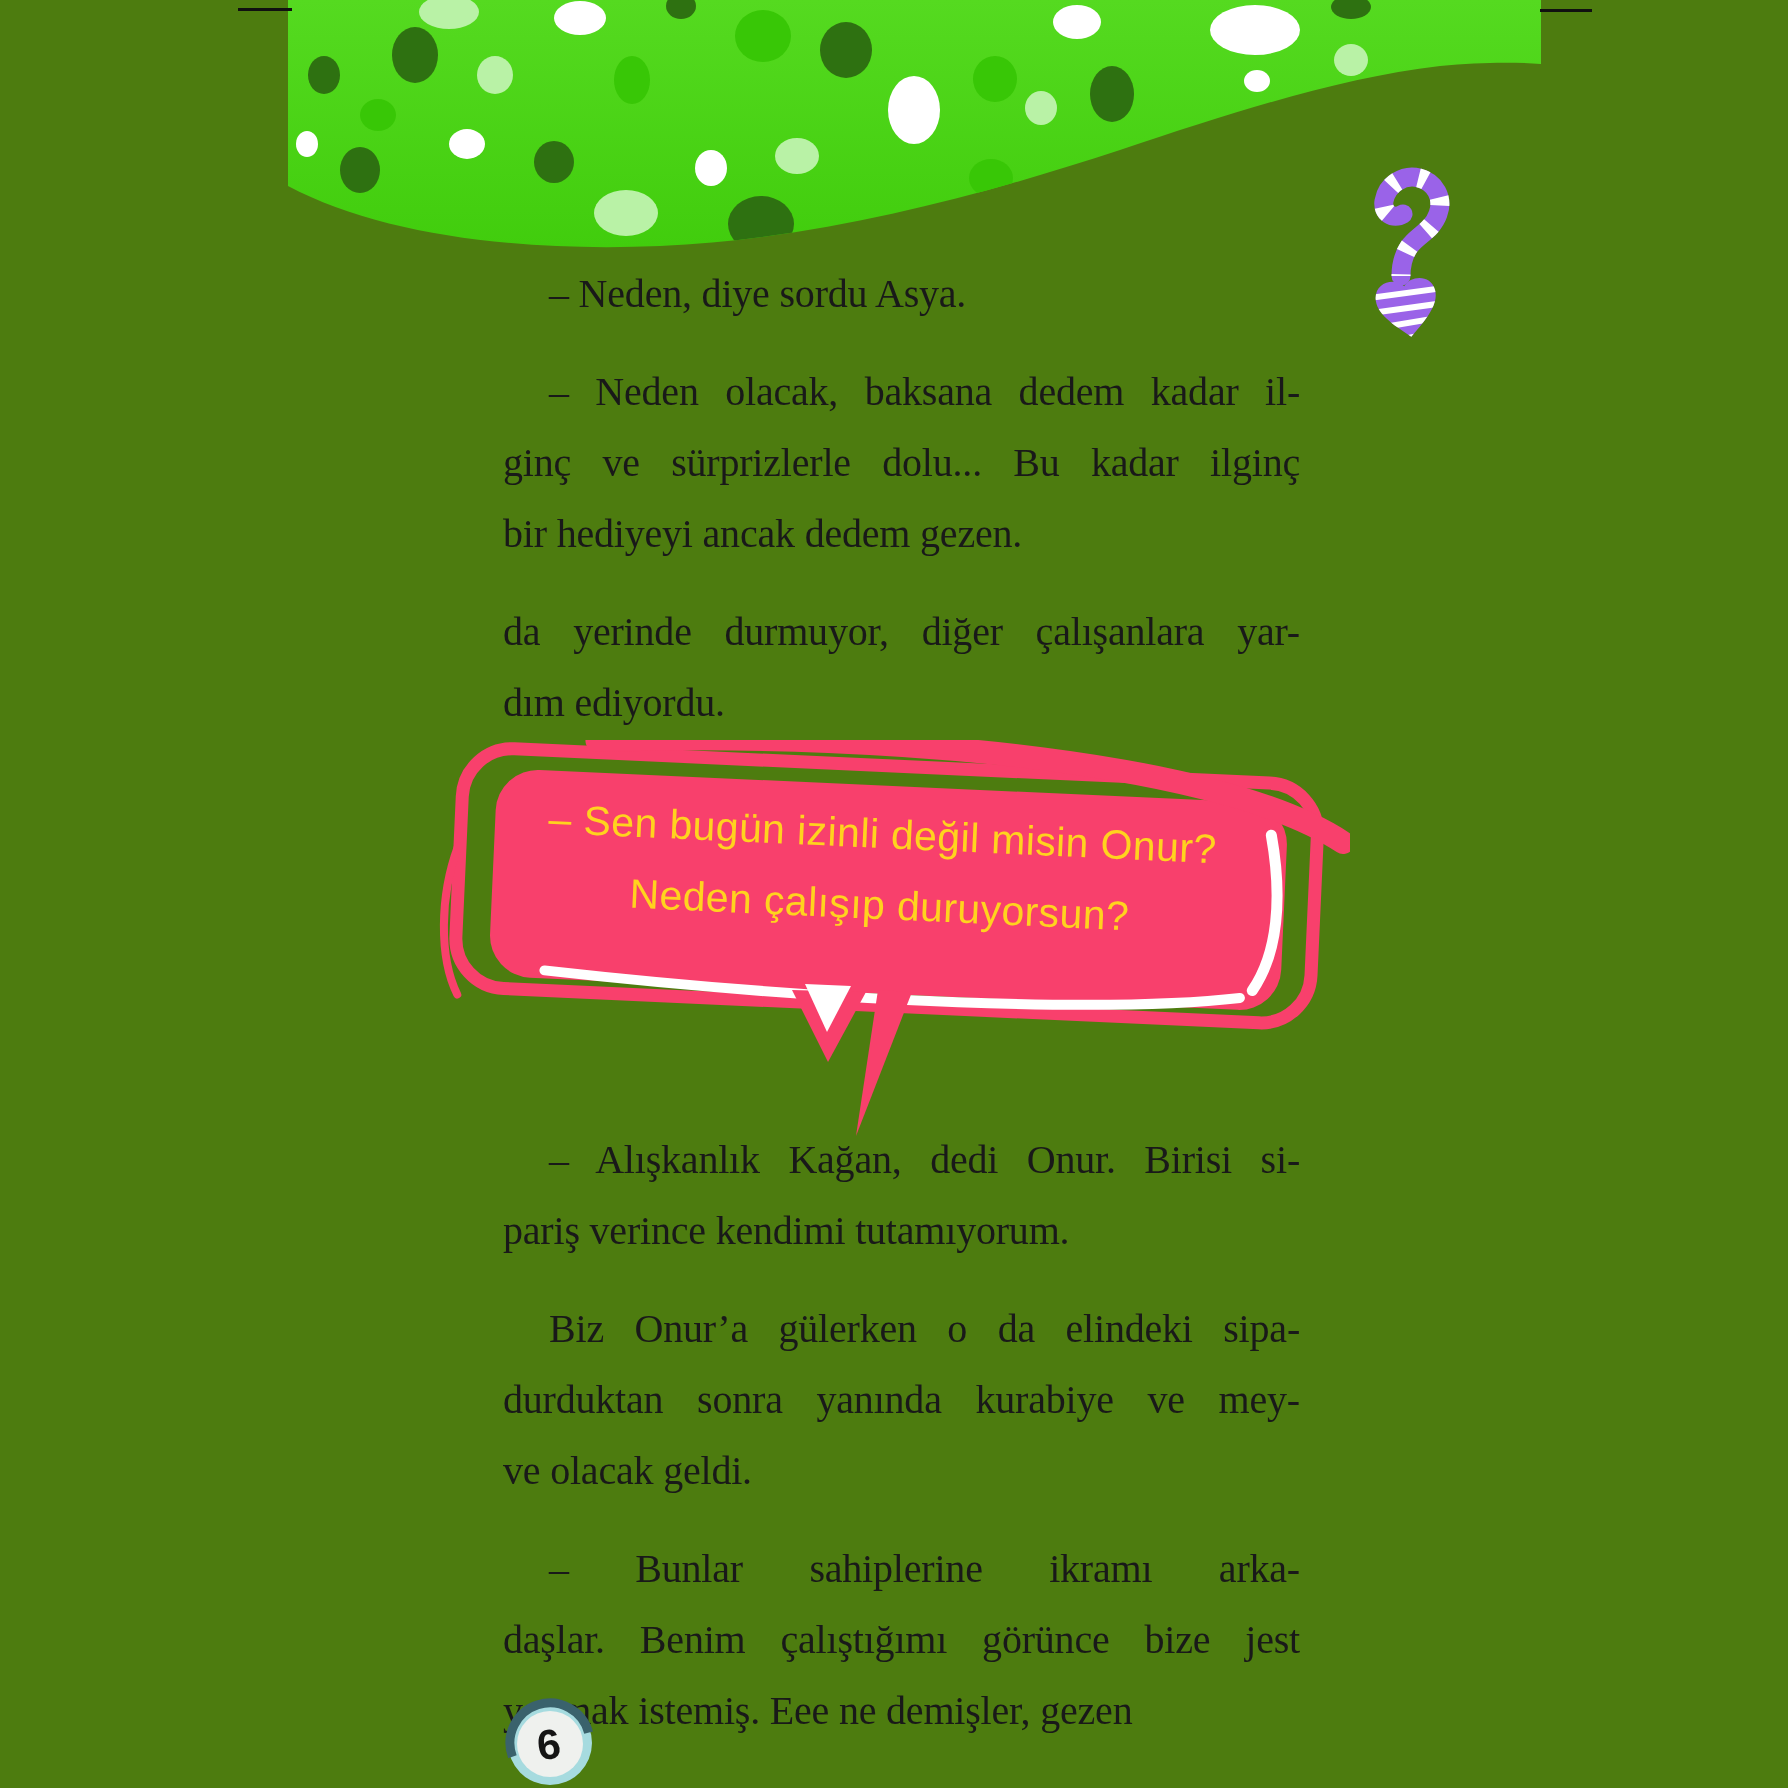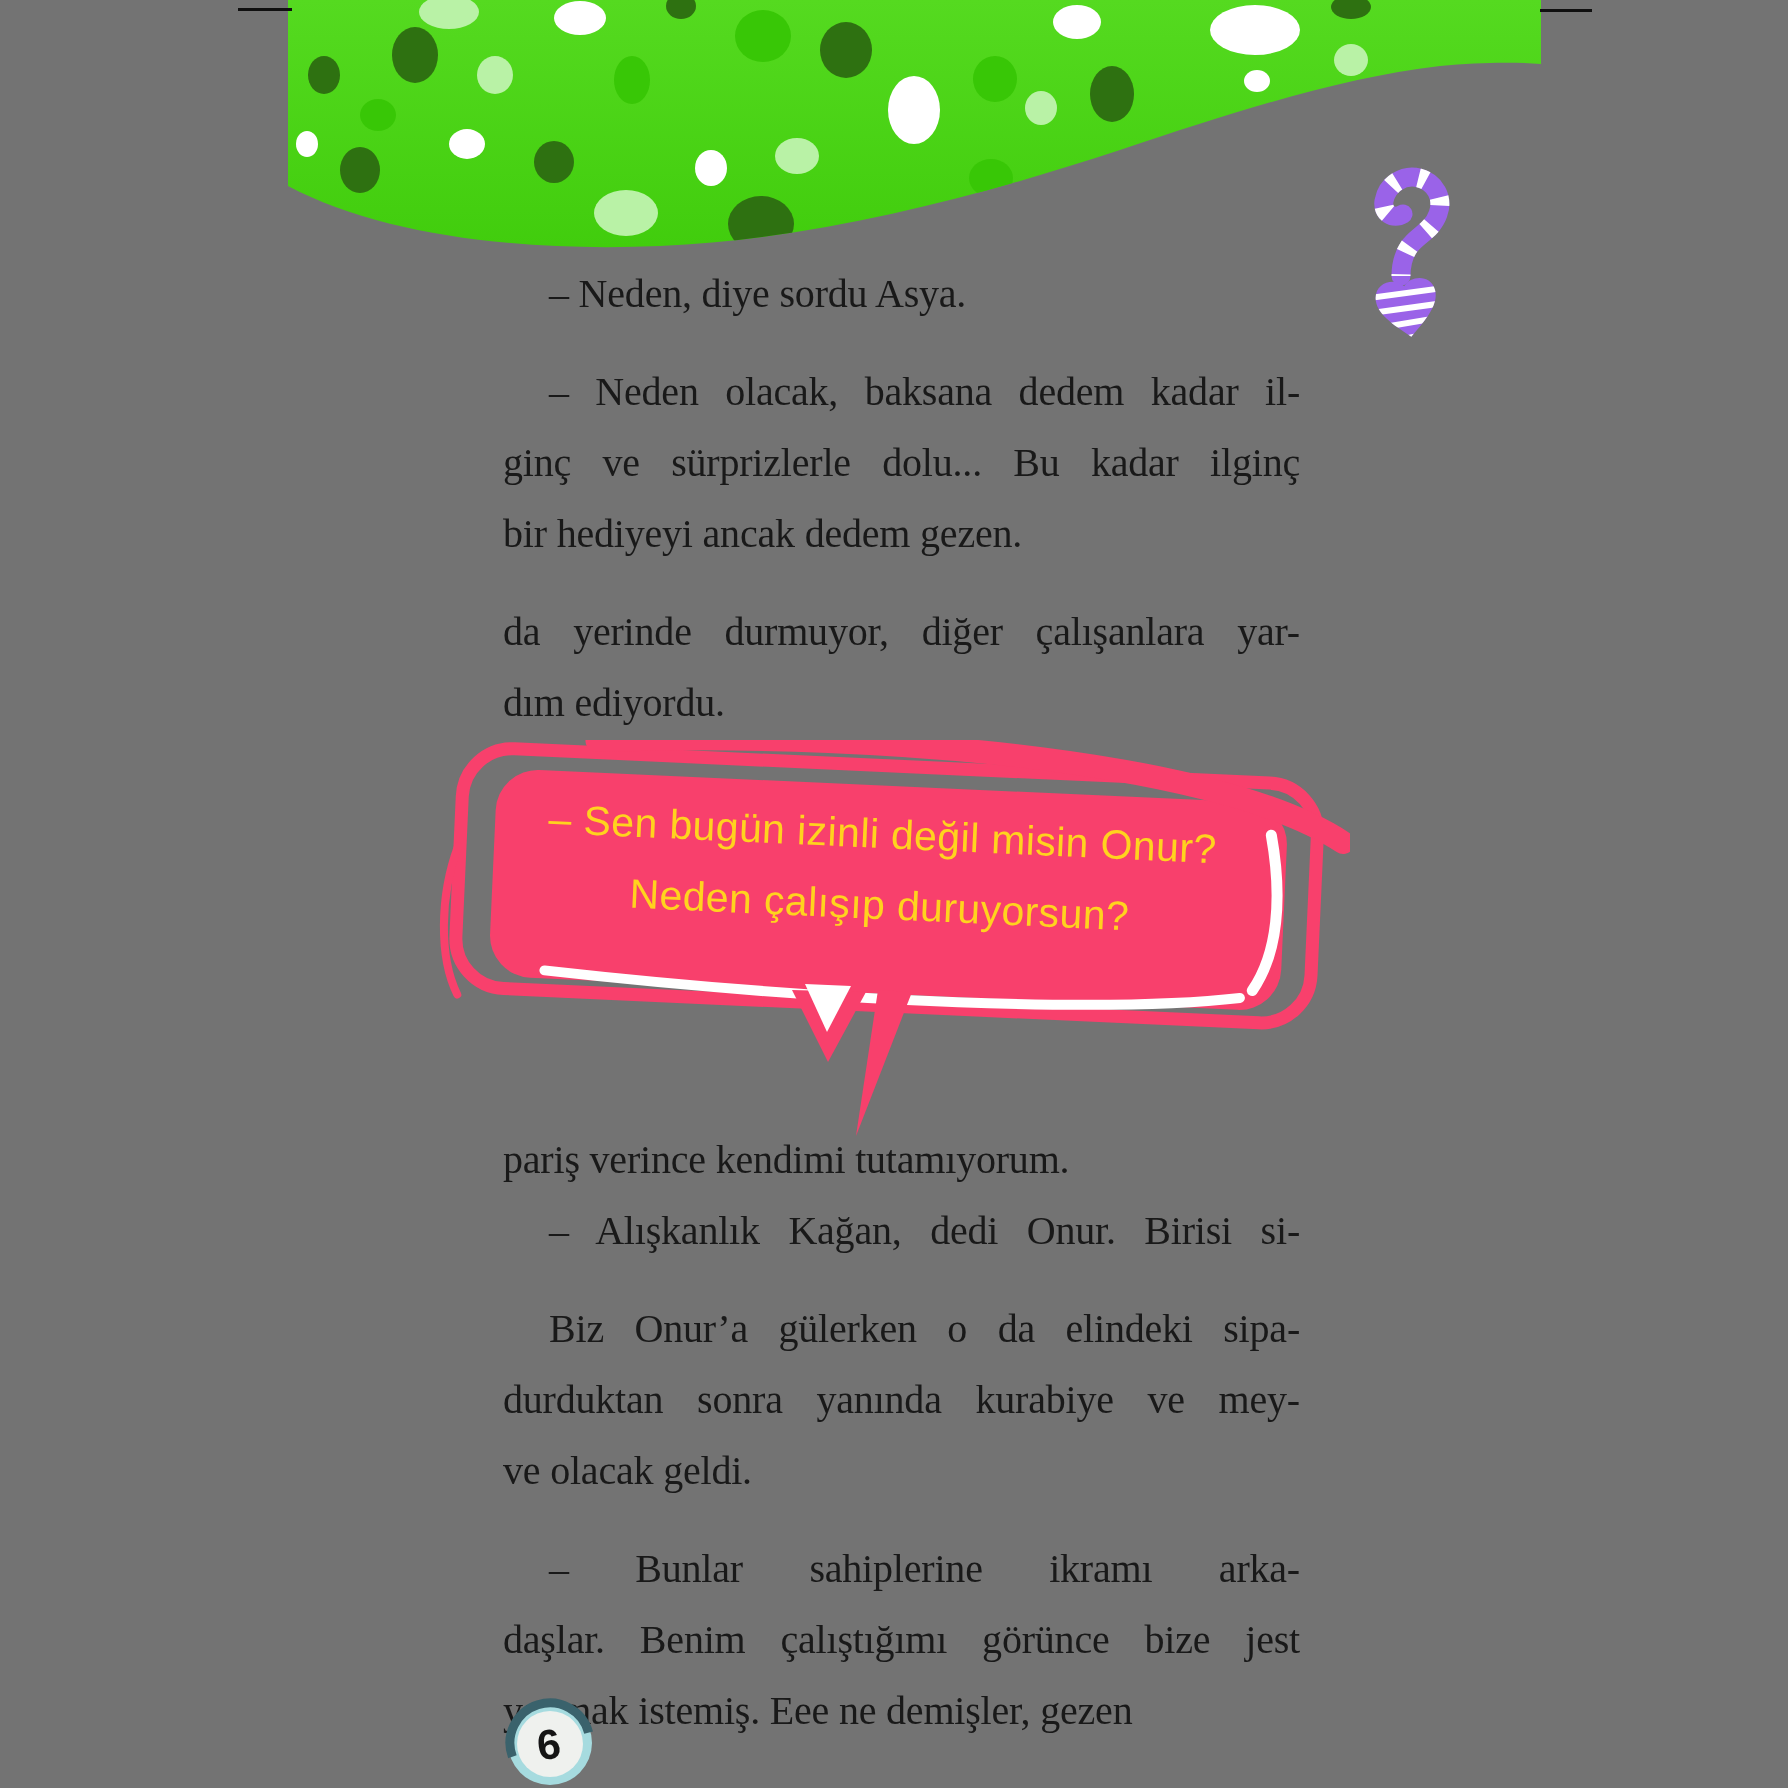--- a/index.html
+++ b/index.html
@@ -1,16 +1,16 @@
 <!DOCTYPE html>
 <html><head>
 <meta charset="utf-8">
 <style>
   html,body{margin:0;padding:0;background:#ffffff;}
-  .page{position:relative;width:1788px;height:1788px;background:#737373;overflow:hidden;
+  .page{position:relative;width:1788px;height:1788px;background:#4d7c0f;overflow:hidden;
         font-family:"Liberation Serif",serif;}
   svg{display:block;}
   .abs{position:absolute;}
 
   
   .text-block{position:absolute;left:503px;width:797px;font-size:40px;line-height:71px;
               color:#191919;letter-spacing:-0.2px;}
   .para{margin:0 0 27px 0;}
   .para:last-child{margin-bottom:0;}
   .ln{text-align:justify;text-align-last:justify;}
@@ -132,22 +132,22 @@
     <polygon points="448,250 482,252 426,396" fill="#f8406c"></polygon>
   </svg>
 
   <div class="bubble-text">
     <div>– Sen bugün izinli değil misin Onur?</div>
     <div>Neden çalışıp duruyorsun?</div>
   </div>
 
   <div class="text-block" style="top:1124px;">
     <div class="para">
+      <div class="ln ln-first">– Alışkanlık Kağan, dedi Onur. Birisi si-</div>
       <div class="ln ln-last">pariş verince kendimi tutamıyorum.</div>
-      <div class="ln ln-first">– Alışkanlık Kağan, dedi Onur. Birisi si-</div>
     </div>
     <div class="para">
       <div class="ln ln-first">Biz Onur’a gülerken o da elindeki sipa-</div>
       <div class="ln">durduktan sonra yanında kurabiye ve mey-</div>
       <div class="ln ln-last">ve olacak geldi.</div>
     </div>
     <div class="para">
       <div class="ln ln-first">– Bunlar sahiplerine ikramı arka-</div>
       <div class="ln">daşlar. Benim çalıştığımı görünce bize jest</div>
       <div class="ln ln-last">yapmak istemiş. Eee ne demişler, gezen</div>

